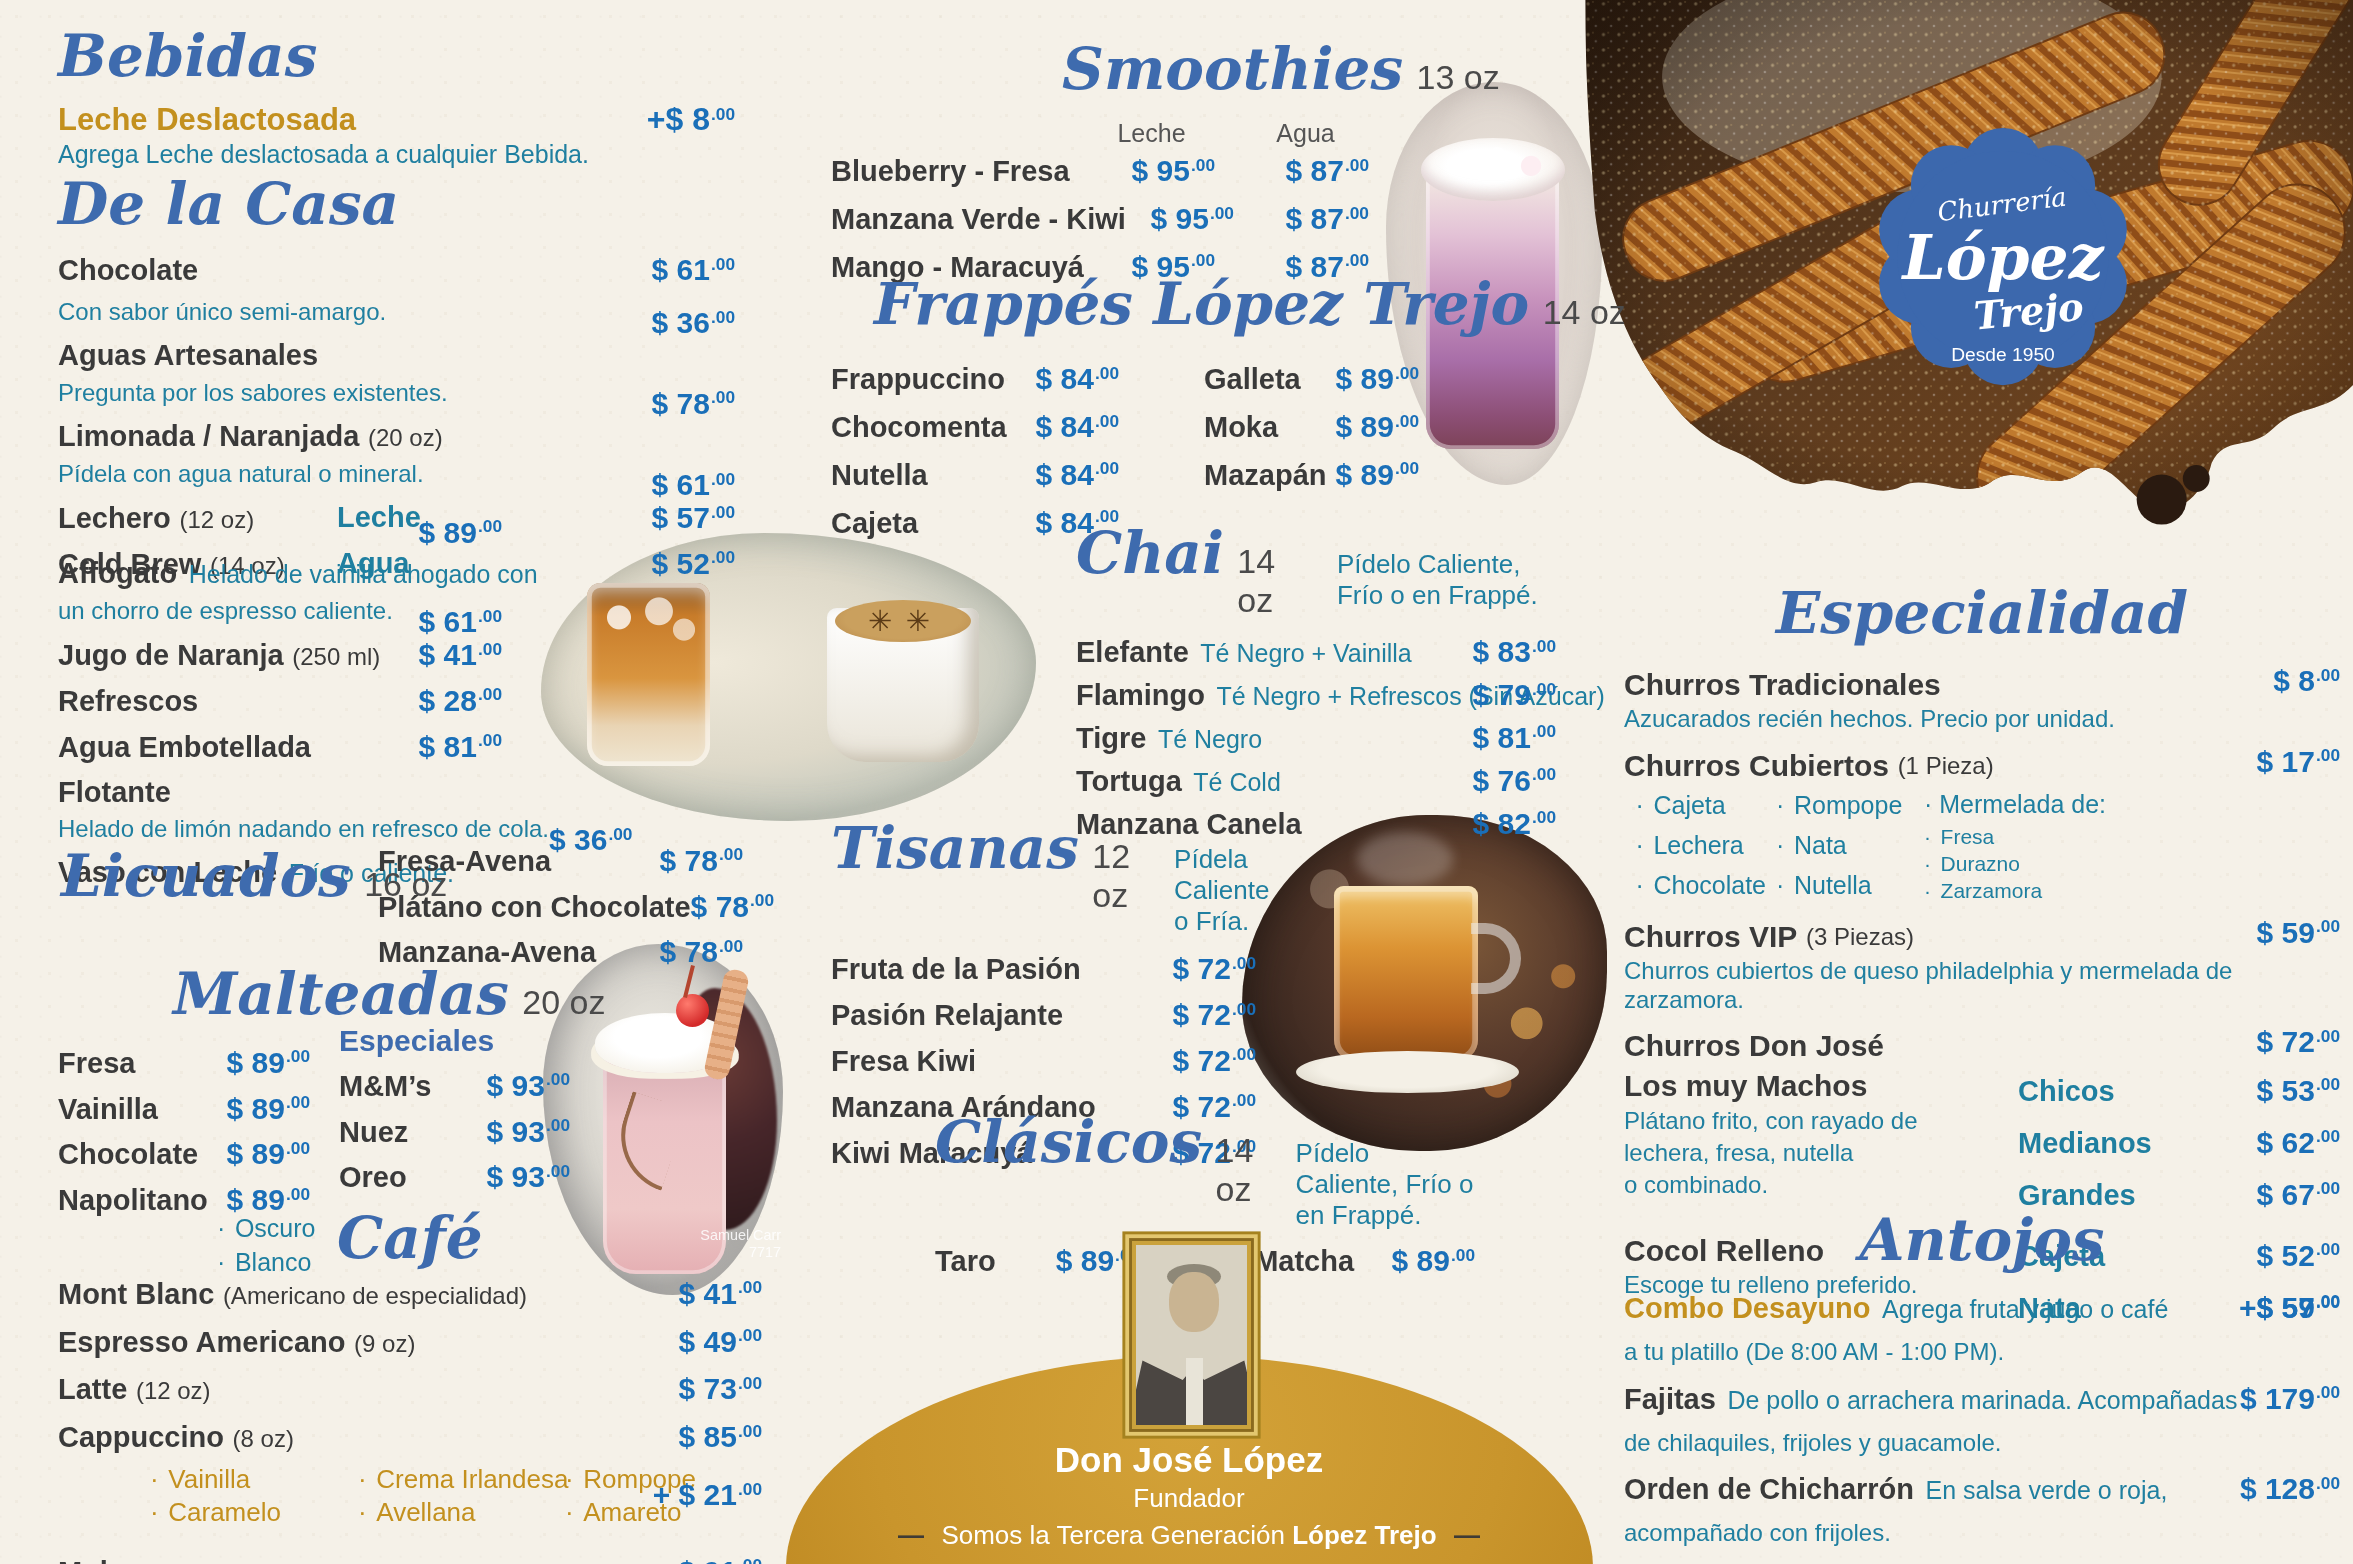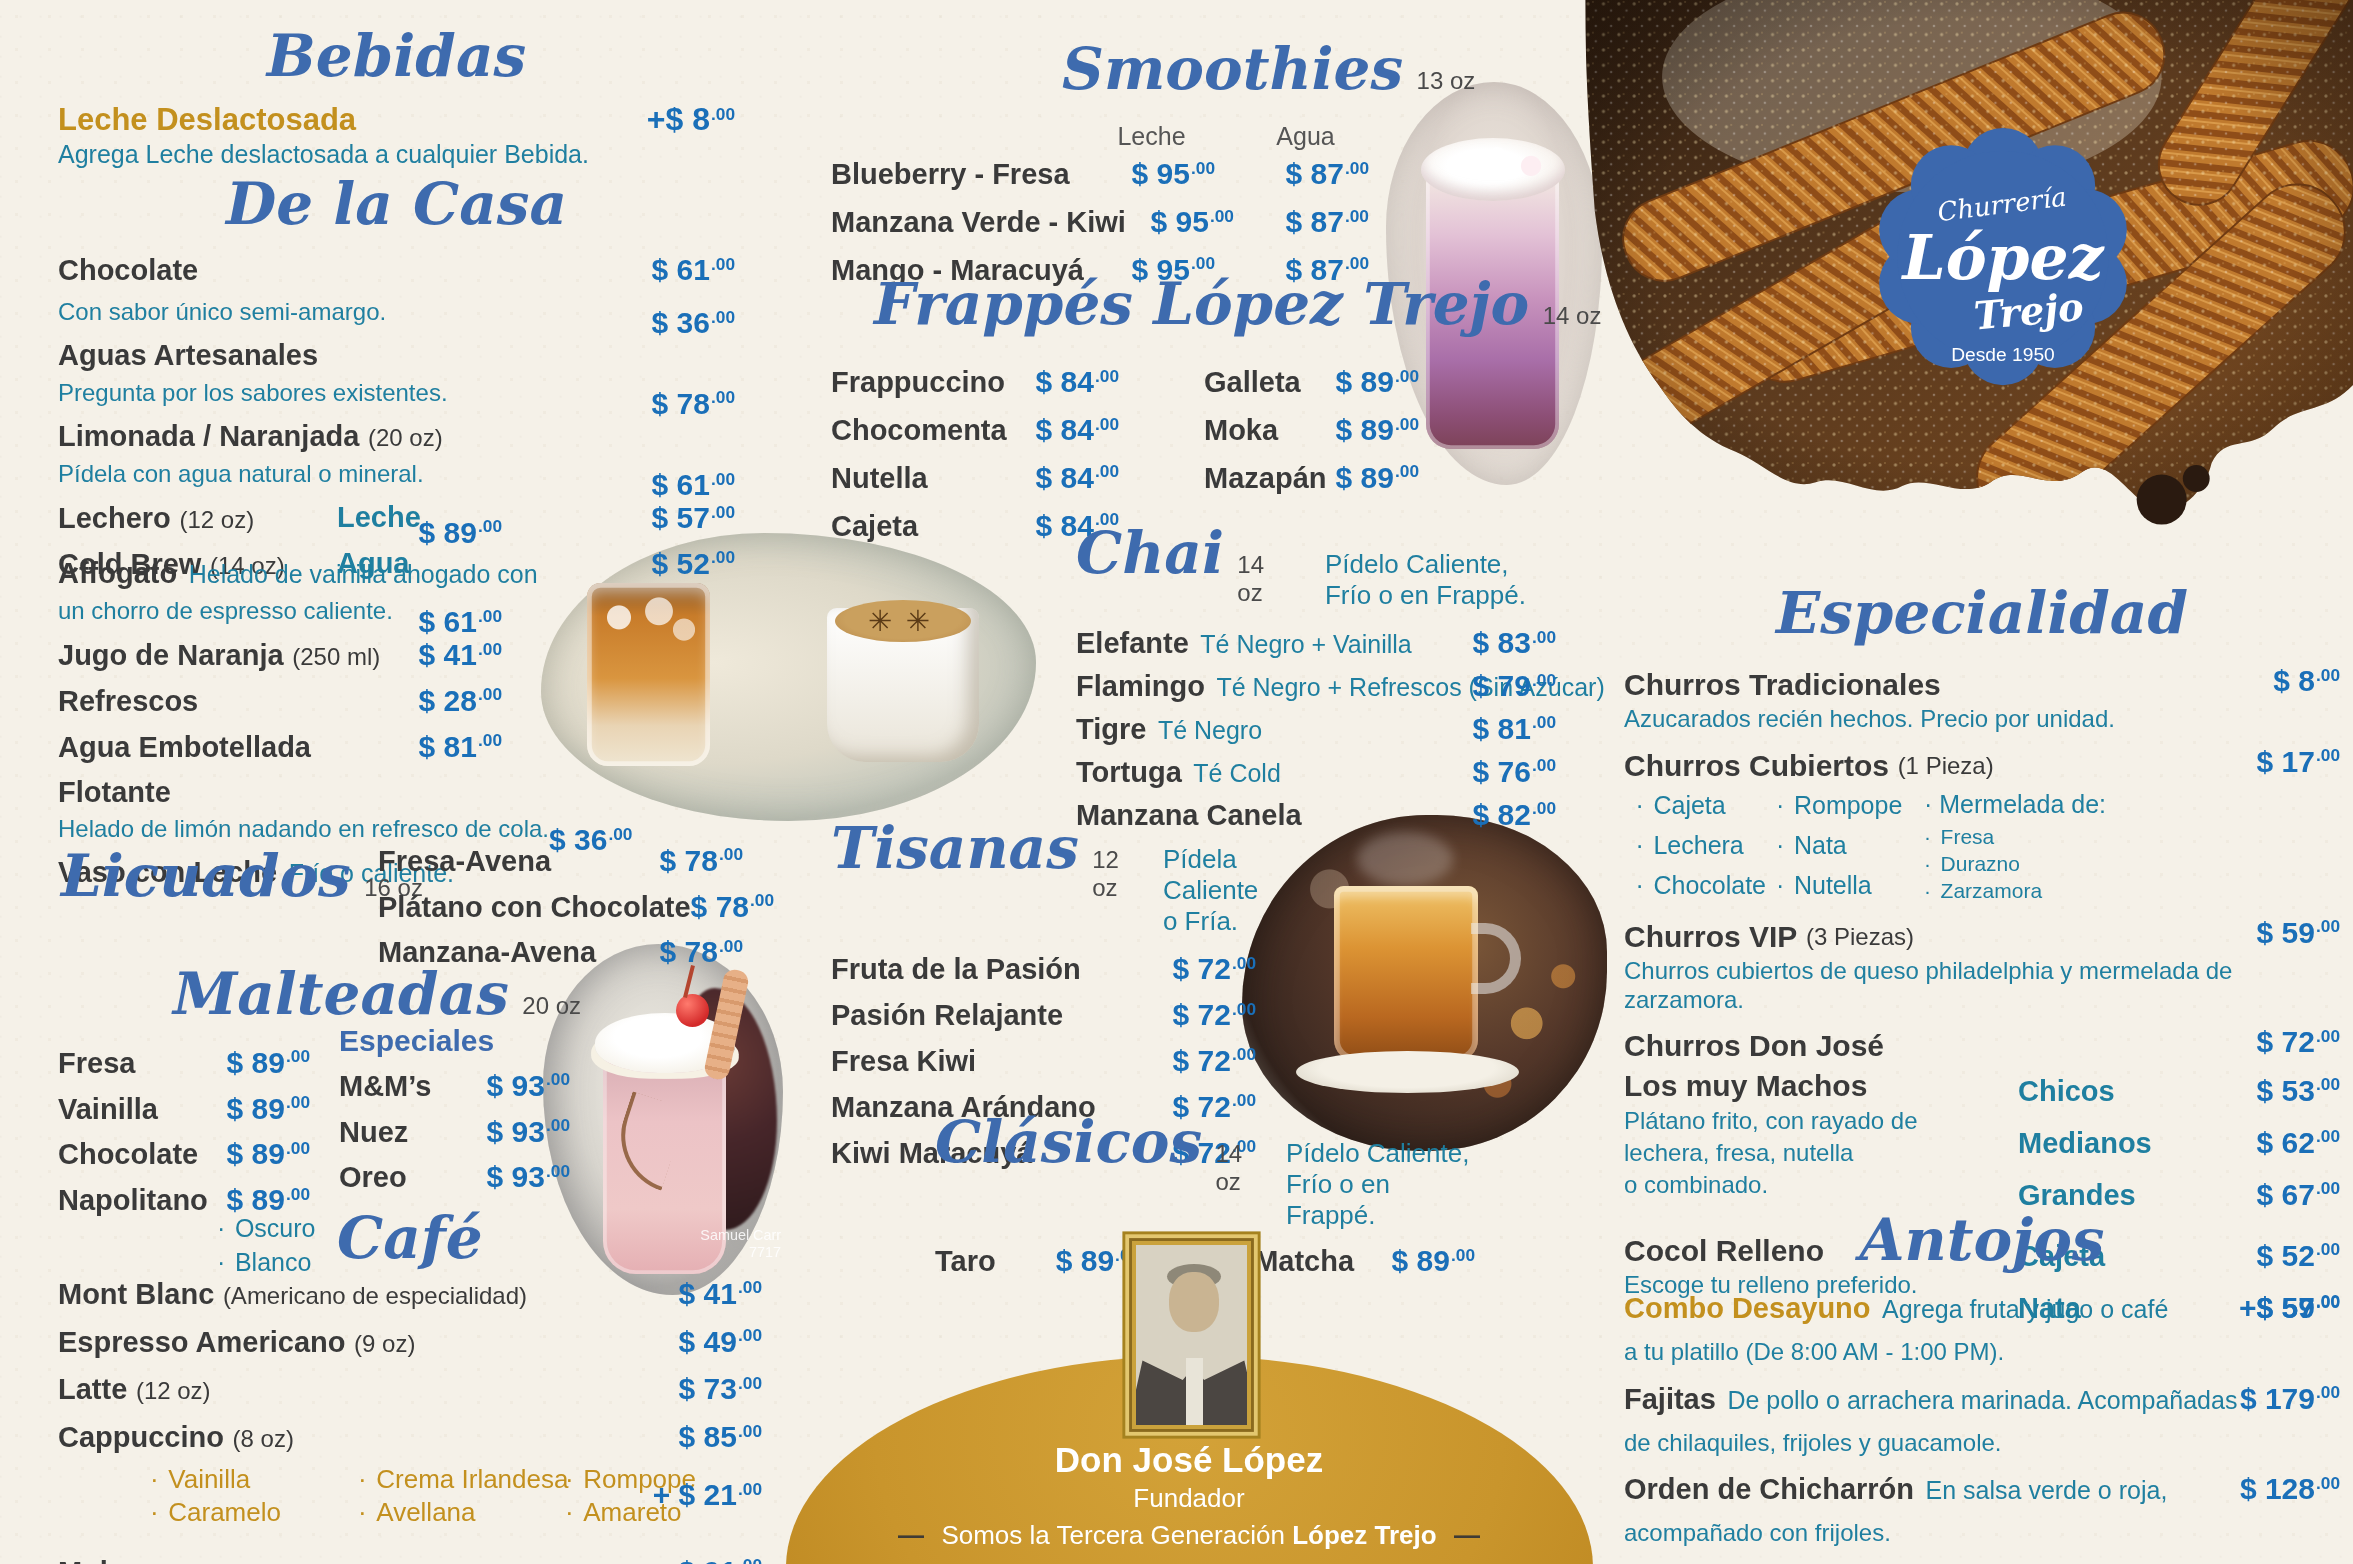--- a/index.html
+++ b/index.html
@@ -4,23 +4,23 @@
 <style>
   html,body{margin:0;padding:0}
   body{font-family:"Liberation Sans",sans-serif;background:#e9e6de}
   .canvas{position:relative;width:2354px;height:1565px;overflow:hidden;background:var(--c-bg,#f5f1e8)}
   .canvas::before{content:"";position:absolute;inset:0;
     background-image:radial-gradient(rgba(196,180,150,.10) 1.5px,transparent 1.5px),radial-gradient(rgba(170,160,140,.08) 1.2px,transparent 1.2px);
     background-size:33px 33px,20px 20px;background-position:0 0,10.6px 6.7px;pointer-events:none}
   .sec{position:absolute}
   
   .script-h{font-family:"DejaVu Serif",serif;font-style:italic;font-weight:bold;color:var(--c-script);font-size:58px;line-height:63px;white-space:nowrap}
-  .sz-suffix{font-family:"Liberation Sans",sans-serif;font-style:normal;font-weight:normal;color:var(--c-muted);font-size:24px;margin-left:13.4px}
+  .sz-suffix{font-family:"Liberation Sans",sans-serif;font-style:normal;font-weight:normal;color:var(--c-muted);font-size:34px;margin-left:13.4px}
   .note{font-size:26px;color:var(--c-teal);font-weight:normal;font-family:"Liberation Sans",sans-serif;font-style:normal}
-  .center{text-align:center}
+  .center{}
   
   .row{display:flex;align-items:baseline;position:relative;line-height:37px;margin-top:3.8px}
   .row span:empty{display:none}
   .nm{font-weight:bold;color:var(--c-ink);font-size:29px;white-space:nowrap}
   .sz{font-size:24px;color:var(--c-ink);margin-left:8.6px;white-space:nowrap}
   .ds{font-size:25px;color:var(--c-teal);margin-left:11.5px;white-space:nowrap}
   .cp{font-size:24px;color:var(--c-teal);white-space:nowrap}
   .vr{position:absolute;left:279px;color:var(--c-teal);font-weight:bold;font-size:29px}
   .lb{color:var(--c-teal);font-weight:bold;font-size:29px}
   .pr{margin-left:auto;color:var(--c-price);font-weight:bold;font-size:30px;white-space:nowrap}

